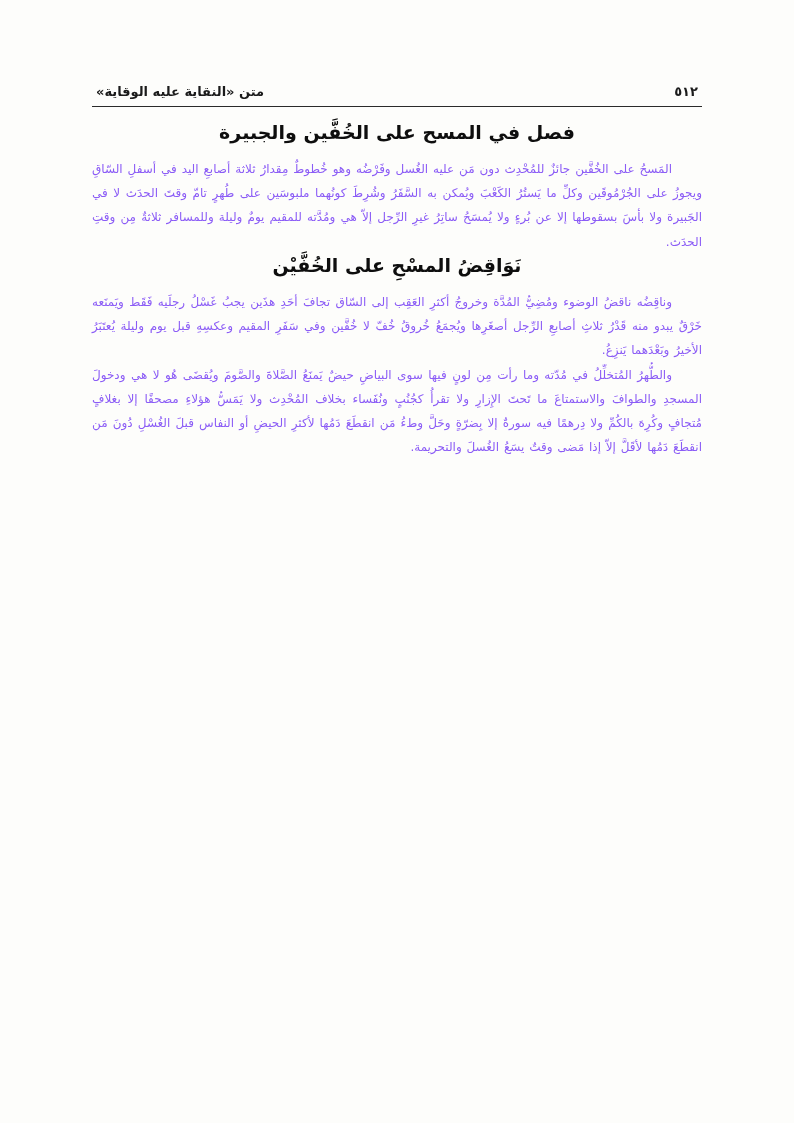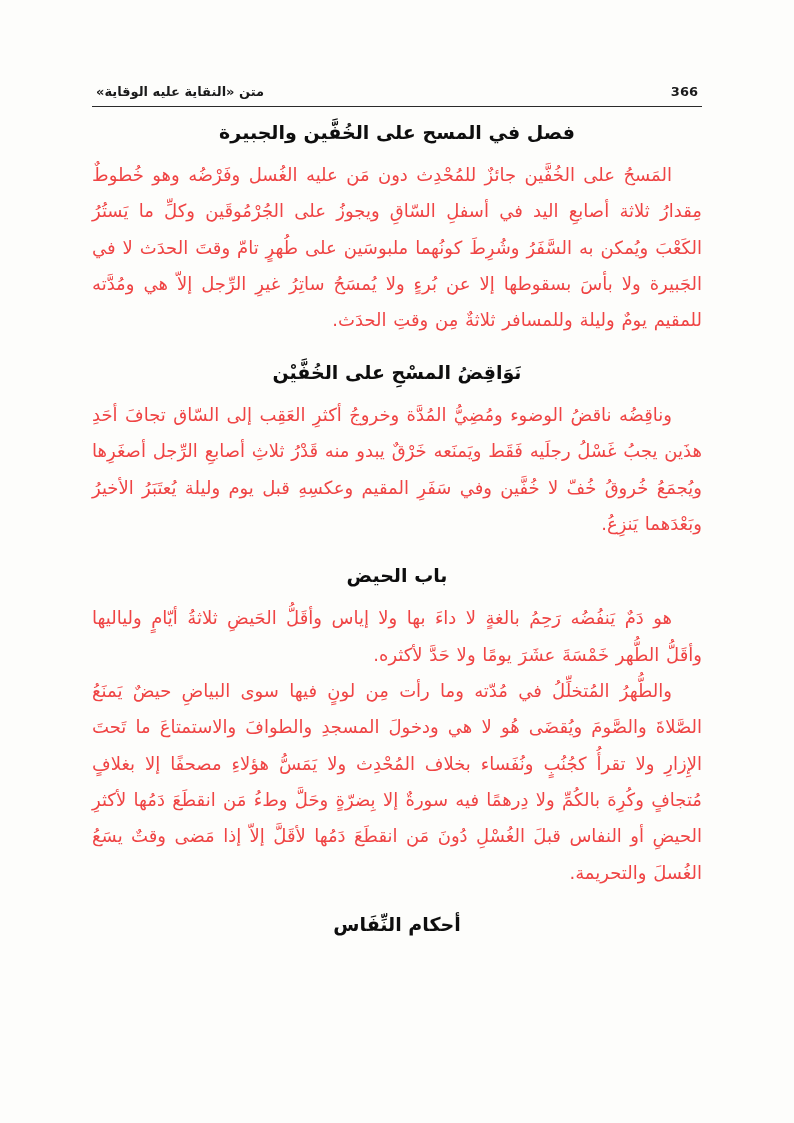--- a/index.html
+++ b/index.html
@@ -30,61 +30,55 @@
   .header-rule {
     border: 0;
     border-top: 1.6px solid #2a2a2a;
     margin-bottom: 10px;
   }
   .section-heading {
     text-align: center;
     font-weight: bold;
     font-size: 19px;
     color: #0e0e0e;
-    margin-top: 22px;
     margin-bottom: 14px;
     letter-spacing: 0.2px;
   }
   .section-heading.first { margin-top: 14px; }
   .section-body {
-    font-size: 18px;
+    font-size: 12px;
     line-height: 2.02;
     text-align: justify;
     text-indent: 30px;
-    color: #ef4444;
+    color: #8b5cf6;
     word-spacing: 1px;
   }
 </style>
 </head>
 <body>
 
 <div class="page">
 
   <div class="running-header">
-    <span>366</span>
+    <span>٥١٢</span>
     <span>متن «النقاية عليه الوقاية»</span>
   </div>
   <hr class="header-rule">
 
   <div class="section">
     <h2 class="section-heading first">فصل في المسح على الخُفَّين والجبيرة</h2>
     <p class="section-body">المَسحُ على الخُفَّين جائزٌ للمُحْدِث دون مَن عليه الغُسل وفَرْضُه وهو خُطوطٌ مِقدارُ ثلاثة أصابعِ اليد في أسفلِ السّاقِ ويجوزُ على الجُرْمُوقَين وكلِّ ما يَستُرُ الكَعْبَ ويُمكن به السَّفَرُ وشُرِطَ كونُهما ملبوسَين على طُهرٍ تامّ وقتَ الحدَث لا في الجَبيرة ولا بأسَ بسقوطها إلا عن بُرءٍ ولا يُمسَحُ ساتِرُ غيرِ الرِّجل إلاّ هي ومُدَّته للمقيم يومٌ وليلة وللمسافر ثلاثةٌ مِن وقتِ الحدَث.</p>
   </div>
 
   <div class="section">
     <h2 class="section-heading">نَوَاقِضُ المسْحِ على الخُفَّيْن</h2>
     <p class="section-body">وناقِضُه ناقضُ الوضوء ومُضِيُّ المُدَّة وخروجُ أكثرِ العَقِب إلى السّاق تجافَ أحَدِ هذَين يجبُ غَسْلُ رجلَيه فَقَط ويَمنَعه خَرْقٌ يبدو منه قَدْرُ ثلاثِ أصابعِ الرِّجل أصغَرِها ويُجمَعُ خُروقُ خُفّ لا خُفَّين وفي سَفَرِ المقيم وعكسِهِ قبل يوم وليلة يُعتَبَرُ الأخيرُ وبَعْدَهما يَنزِعُ.</p>
   </div>
 
-  <div class="section">
-    <h2 class="section-heading">باب الحيض</h2>
-    <p class="section-body">هو دَمٌ يَنفُضُه رَحِمُ بالغةٍ لا داءَ بها ولا إياس وأقَلُّ الحَيضِ ثلاثةُ أيّامٍ ولياليها وأقَلُّ الطُّهر خَمْسَةَ عشَرَ يومًا ولا حَدَّ لأكثره.</p>
-  </div>
 
   <div class="section">
     <p class="section-body">والطُّهرُ المُتخلِّلُ في مُدّته وما رأت مِن لونٍ فيها سوى البياضِ حيضٌ يَمنَعُ الصَّلاةَ والصَّومَ ويُقضَى هُو لا هي ودخولَ المسجدِ والطوافَ والاستمتاعَ ما تَحتَ الإِزارِ ولا تقرأُ كجُنُبٍ ونُفَساء بخلاف المُحْدِث ولا يَمَسُّ هؤلاءِ مصحفًا إلا بغلافٍ مُتجافٍ وكُرِهَ بالكُمِّ ولا دِرهمًا فيه سورةٌ إلا بِضرّةٍ وحَلَّ وطءُ مَن انقطَعَ دَمُها لأكثرِ الحيضِ أو النفاس قبلَ الغُسْلِ دُونَ مَن انقطَعَ دَمُها لأقَلَّ إلاّ إذا مَضى وقتٌ يسَعُ الغُسلَ والتحريمة.</p>
   </div>
 
   <div class="section">
-    <h2 class="section-heading">أحكام النِّفَاس</h2>
   </div>
 
 </div>
 
 </body></html>

